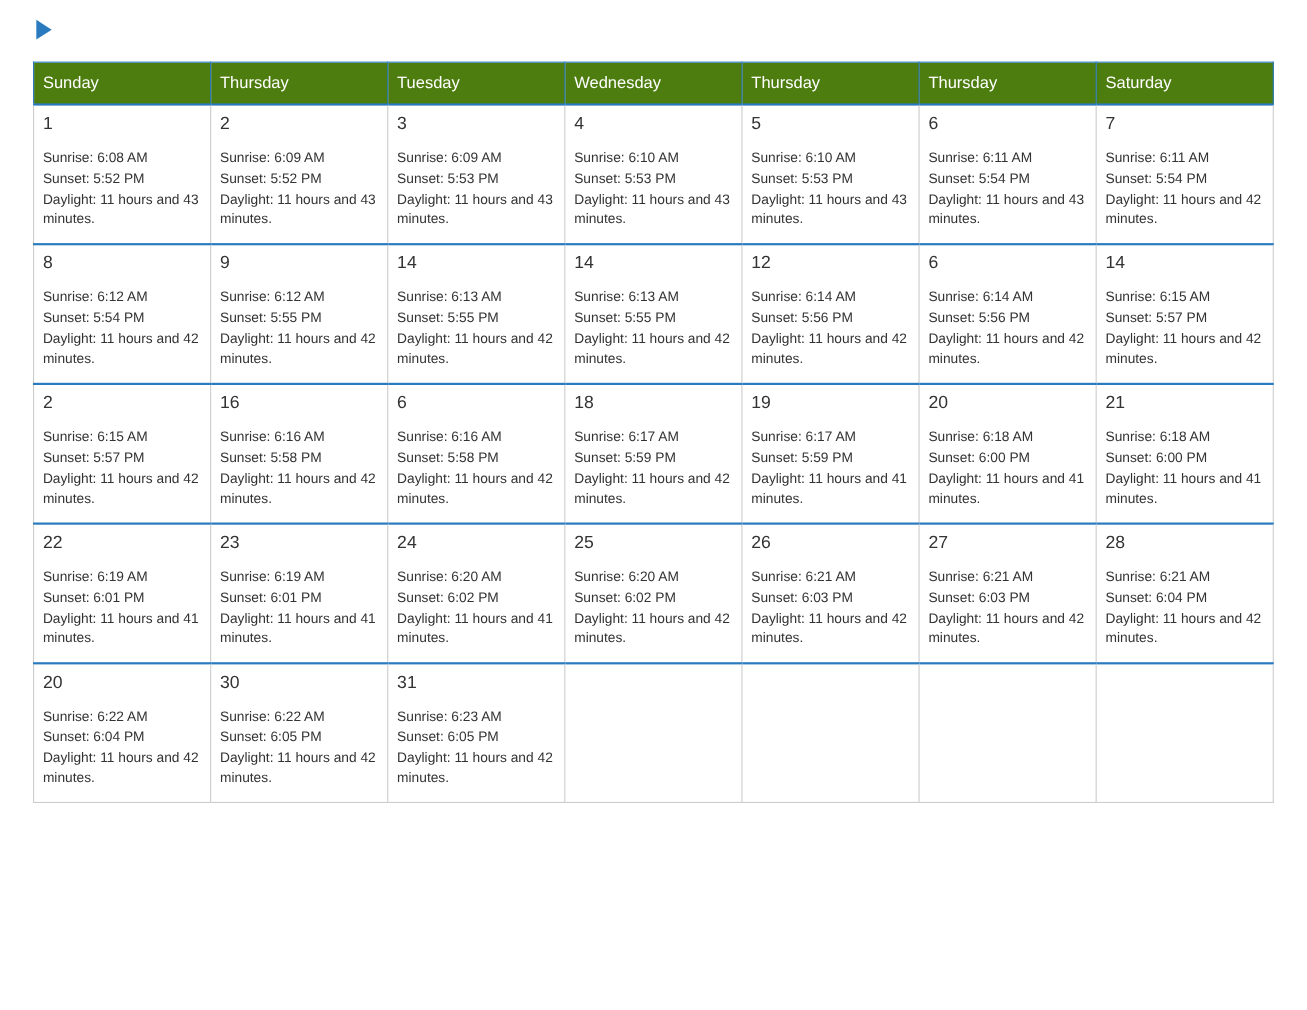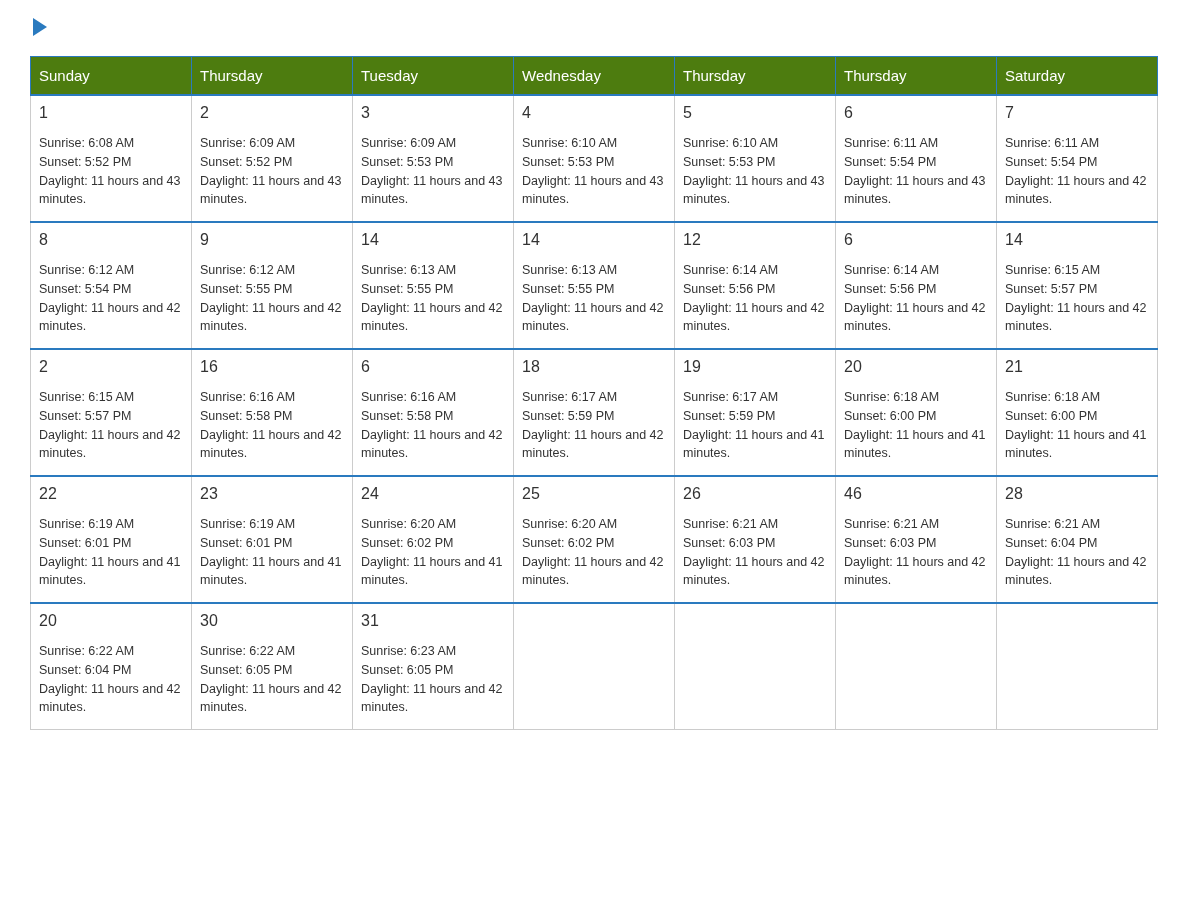--- a/index.html
+++ b/index.html
@@ -341,21 +341,21 @@
       </td>
         <td>
         <span class="day-number">26</span>
         <div class="day-info">
           Sunrise: 6:21 AM<br>
           Sunset: 6:03 PM<br>
           Daylight: 11 hours and 42 minutes.
         </div>
       </td>
         <td>
-        <span class="day-number">46</span>
+        <span class="day-number">27</span>
         <div class="day-info">
           Sunrise: 6:21 AM<br>
           Sunset: 6:03 PM<br>
           Daylight: 11 hours and 42 minutes.
         </div>
       </td>
         <td>
         <span class="day-number">28</span>
         <div class="day-info">
           Sunrise: 6:21 AM<br>

